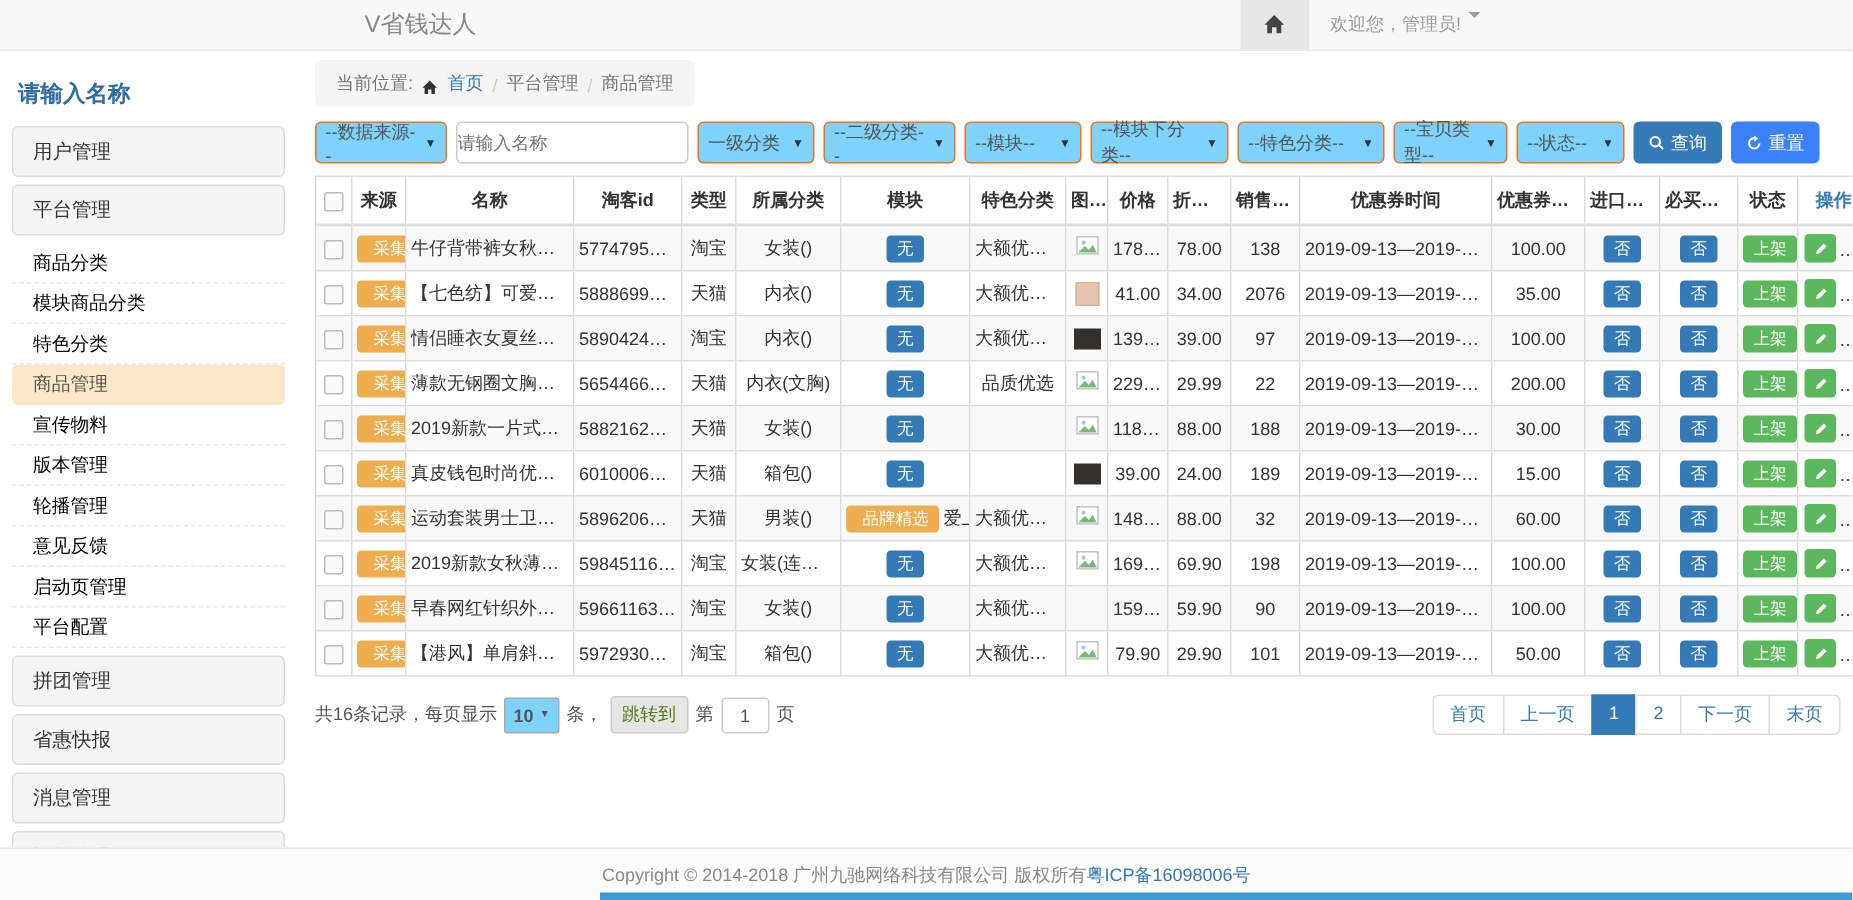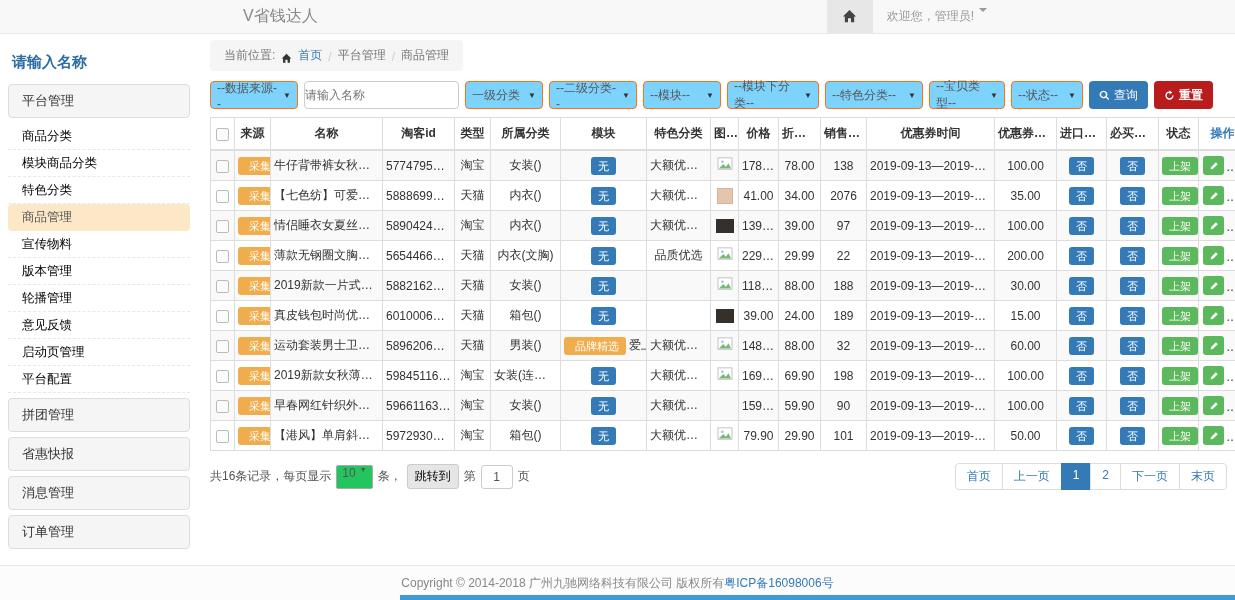--- a/index.html
+++ b/index.html
@@ -31,21 +31,21 @@
   .crumb-sep { color:#ccc; }
   .crumb { color:#777; }
   
   .filters { display:flex; gap:6px; margin-top:10px; align-items:center; }
   .f-select { height:28px; border:1px solid #f97316; border-radius:4px; background:#7dd3fc; display:flex; align-items:center; justify-content:space-between; padding:0 6px; font-size:12px; color:#555; cursor:pointer; }
   .f-select .arr { font-size:8px; color:#333; margin-left:4px; }
   .f-input { height:28px; border:1px solid #ccc; border-radius:4px; padding:0 0; font-size:12px; color:#555; font-family:inherit; }
   .btn { height:28px; border:none; border-radius:4px; color:#fff; font-size:12px; display:inline-flex; align-items:center; gap:4px; padding:0 10px; cursor:pointer; font-family:inherit; }
   .btn svg { width:11px; height:11px; fill:#fff; }
   .btn-primary { background:#337ab7; }
-  .btn-info { background:#b91c1c;font-weight:bold; }
+  .btn-info { background:#3b82f6; }
   .btn-success { background:#5cb85c; }
   .btn-danger-light { background:#e08d8b; }
   
   .toolbar { display:flex; justify-content:flex-end; gap:5px; margin-top:22px; }
   
   table { width:100%; border-collapse:collapse; table-layout:fixed; margin-top:8px; font-size:12px; }
   th, td { border:1px solid #ddd; text-align:center; padding:5px 3px; white-space:nowrap; overflow:hidden; text-overflow:ellipsis; vertical-align:middle; }
   thead th { border-bottom-width:2px; font-weight:bold; color:#333; padding:7px 3px; background:#fff; }
   thead th.op-head { color:#337ab7; }
   tbody tr:nth-child(odd) { background:#f9f9f9; }
@@ -58,23 +58,23 @@
   .thumb-broken { display:inline-block; width:16px; height:14px; }
   .thumb-photo { display:inline-block; width:16px; height:16px; background:#e6c4ae; border:1px solid #d5b49e; vertical-align:middle; }
   .thumb-dark { display:inline-block; width:18px; height:14px; background:#35302c; vertical-align:middle; }
   .op-btn { display:inline-flex; width:21px; height:19px; border-radius:3px; align-items:center; justify-content:center; cursor:pointer; margin:0 1px; }
   .op-btn svg { width:10px; height:10px; fill:#fff; }
   .op-edit { background:#5cb85c; }
   .op-del { background:#d9534f; }
   
   .pagebar { display:flex; justify-content:space-between; align-items:center; margin-top:12px; font-size:12px; color:#555; }
   .pageinfo { display:flex; align-items:center; gap:5px; }
-  .pp-select { height:24px; border:1px solid #aaa; border-radius:2px; display:inline-flex; align-items:flex-start; gap:4px; padding:0 5px; background:#22c55e; cursor:pointer; }
+  .pp-select { height:24px; border:1px solid #aaa; border-radius:2px; display:inline-flex; align-items:center; gap:4px; padding:0 5px; background:#7dd3fc; cursor:pointer;font-weight:bold; }
   .pp-select .arr { font-size:7px; }
-  .jump-btn { background:#e6e6e6; border:1px solid #ccc; border-radius:3px; padding:3px 7px; cursor:pointer; color:#000000; }
+  .jump-btn { background:#e6e6e6; border:1px solid #ccc; border-radius:3px; padding:3px 7px; cursor:pointer; color:#4d7c0f; }
   .jump-input { width:32px; height:24px; border:1px solid #ccc; border-radius:3px; text-align:center; font-size:12px; font-family:inherit; color:#555; }
   .pager { display:flex; }
   .pager .pg { border:1px solid #ddd; background:#fff; color:#337ab7; padding:4px 11px; margin-left:-1px; cursor:pointer; font-size:12px; }
   .pager .pg:first-child { border-radius:4px 0 0 4px; margin-left:0; }
   .pager .pg:last-child { border-radius:0 4px 4px 0; }
   .pager .pg.active { background:#337ab7; border-color:#337ab7; color:#fff; }
   
   .footer { position:absolute; left:0; right:0; bottom:0; height:35px; background:#fcfcfc; border-top:1px solid #e7e7e7; display:flex; align-items:center; justify-content:center; font-size:12px; color:#888; }
   .footer a { color:#337ab7; text-decoration:none; cursor:pointer; }
   .bottom-strip { position:absolute; left:400px; right:0; bottom:0; height:5px; background:#3a9bd5; }
@@ -93,20 +93,21 @@
     <div class="welcome">
       <span>欢迎您，管理员!</span>
       <span class="caret"></span>
     </div>
   </div>
 </div>
 
 <div class="sidebar">
   <div class="menu-title">请输入名称</div>
   <div id="sidebar-menu">
+      <div class="menu-group">用户管理</div>
       <div class="menu-group">平台管理</div>
       <div class="submenu">
         <div class="submenu-item">商品分类</div>
         <div class="submenu-item">模块商品分类</div>
         <div class="submenu-item">特色分类</div>
         <div class="submenu-item active">商品管理</div>
         <div class="submenu-item">宣传物料</div>
         <div class="submenu-item">版本管理</div>
         <div class="submenu-item">轮播管理</div>
         <div class="submenu-item">意见反馈</div>

